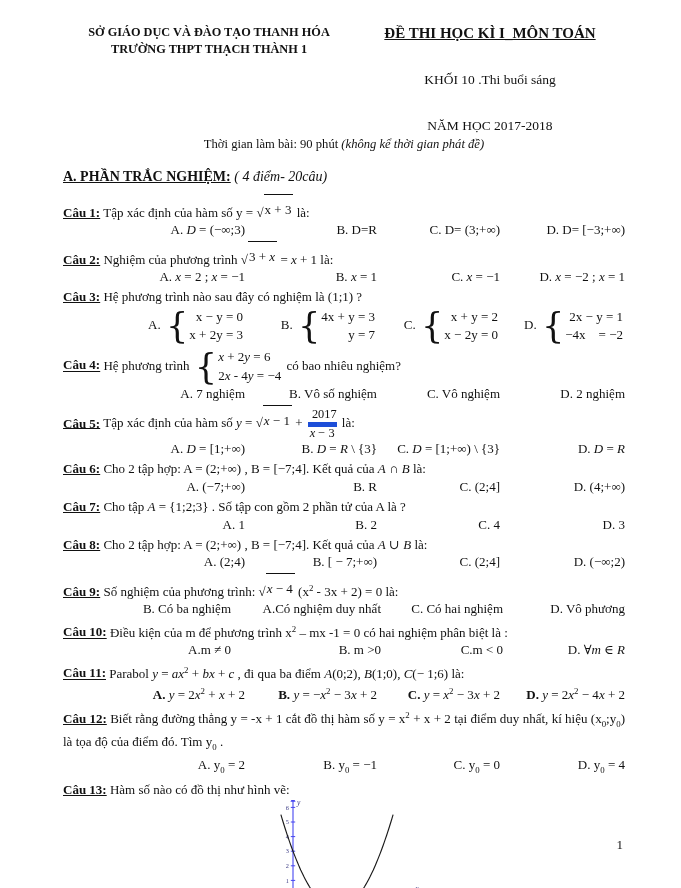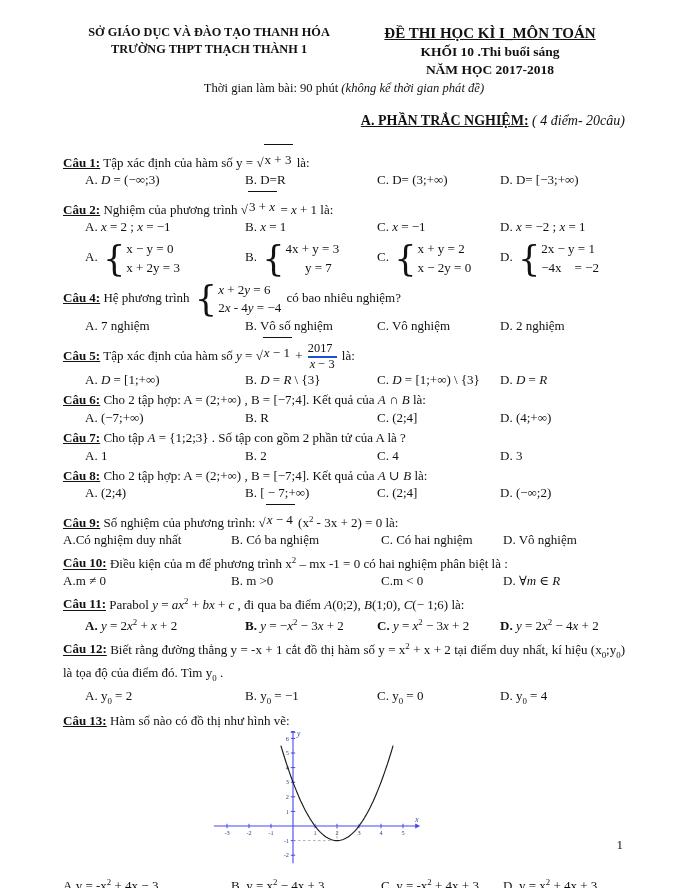--- a/index.html
+++ b/index.html
@@ -8,42 +8,42 @@
     background:#fff; color:#111;
     font-family:"Liberation Serif","DejaVu Serif",serif;
     font-size:13px; box-sizing:border-box;
     padding:24px 56px 0 63px;
   }
   
   .header{display:flex;justify-content:space-between;}
   .h-left{width:292px; text-align:center; font-weight:bold; font-size:12.3px; line-height:17px;}
   .h-right{flex:1; text-align:center;}
   .h-title{font-weight:bold; font-size:15px; line-height:19px;text-decoration:underline;}
-  .h-sub{font-weight:bold; font-size:13.5px; line-height:17.5px;}
+  .h-sub{font-weight:normal; font-size:13.5px; line-height:17.5px;margin-top:28px;}
   .time-line{text-align:center; font-size:12.6px; margin-top:3px;}
-  .section-title{margin-top:17px; margin-bottom:15px; font-size:14px;text-align:right;}
+  .section-title{margin-top:17px; margin-bottom:9px; font-size:14px;}
   .section-title .st{font-weight:bold; text-decoration:underline;}
   .section-title .sn{font-style:italic;}
   
   .q{margin-bottom:2px;}
   .qline{line-height:17.6px;}
   .qline.just{text-align:justify;}
   .qlabel{font-weight:bold; text-decoration:underline;}
-  .opts{display:grid; grid-template-columns:160px 132px 123px 1fr; padding-left:22px; line-height:18px;}
+  .opts{display:grid; grid-template-columns:160px 132px 123px 1fr; padding-left:22px; line-height:18px;text-align:right;}
   .opts.flush{padding-left:0; grid-template-columns:168px 150px 122px 1fr;}
   .opts.sys4{align-items:center; line-height:17px; padding-top:2px; padding-bottom:2px;}
   .opt{white-space:nowrap;}
   
   sup{font-size:0.68em;}
   sub{font-size:0.68em;}
   .sqrt{display:inline-flex; align-items:flex-end;}
   .sqrt .rsign{line-height:1;}
   .sqrt .rad{border-top:1px solid #111; padding:6px 2px 0 1px;}
-  .frac{display:inline-flex; flex-direction:column; vertical-align:middle; text-align:left; font-size:0.95em; line-height:1.1; margin:0 2px;}
-  .frac .fden{border-top:2px solid #1d4ed8; padding:0 2px;}
+  .frac{display:inline-flex; flex-direction:column; vertical-align:middle; text-align:right; font-size:0.95em; line-height:1.1; margin:0 2px;}
+  .frac .fden{border-top:5px solid #1d4ed8; padding:0 2px;}
   .sys{display:inline-flex; align-items:center; vertical-align:middle; margin:0 2px;}
   .sys .brace{font-size:2.7em; font-weight:300; line-height:0.85; margin-right:1px; font-family:"DejaVu Serif",serif;}
   .sys .syslines{display:inline-flex; flex-direction:column;}
   .sys .syslines span{white-space:pre; line-height:1.4;}
   .graph-wrap{margin:2px 0 0 150px;}
   .pagenum{position:absolute; right:58px; top:837px; font-size:13px;}
 </style>
 </head>
 <body>
 
@@ -84,20 +84,21 @@
               <span class="rad">3 + <i>x</i></span>
             </span> = <i>x</i> + 1  là:</span></div>
         <div class="opts ">
           <span class="opt">A. <i>x</i> = 2 ; <i>x</i> = −1</span>
           <span class="opt">B. <i>x</i> = 1</span>
           <span class="opt">C. <i>x</i> = −1</span>
           <span class="opt">D. <i>x</i> = −2 ; <i>x</i> = 1</span>
         </div>
       </div>
       <div class="q">
+        <div class="qline"><span class="qlabel">Câu 3:</span><span> Hệ phương trình nào sau đây có  nghiệm là  (1;1) ?</span></div>
         <div class="opts sys4">
           <span class="opt">A.  <span class="sys">
               <span class="brace">{</span>
               <span class="syslines">
                 <span>x − y = 0</span>
                 <span>x + 2y = 3</span>
               </span>
             </span></span>
           <span class="opt">B.  <span class="sys">
               <span class="brace">{</span>
@@ -178,24 +179,24 @@
           <span class="opt">C.  (2;4]</span>
           <span class="opt">D.  (−∞;2)</span>
         </div>
       </div>
       <div class="q">
         <div class="qline"><span class="qlabel">Câu 9:</span><span>  Số nghiệm của phương trình:    <span class="sqrt">
               <span class="rsign">√</span>
               <span class="rad"><i>x</i> − 4</span>
             </span> (x<sup>2</sup> - 3x + 2) = 0 là:</span></div>
         <div class="opts flush">
+          <span class="opt">B.  Có ba nghiệm</span>
           <span class="opt">A.Có nghiệm duy nhất</span>
-          <span class="opt">B.  Có ba nghiệm</span>
           <span class="opt">C. Có hai nghiệm</span>
-          <span class="opt">D. Vô nghiệm</span>
+          <span class="opt">D. Vô phương</span>
         </div>
       </div>
       <div class="q">
         <div class="qline"><span class="qlabel">Câu 10:</span><span> Điều kiện của m để phương trình x<sup>2</sup> – mx -1 = 0  có hai nghiệm  phân biệt là :</span></div>
         <div class="opts flush">
           <span class="opt">A.m ≠ 0</span>
           <span class="opt">B. m &gt;0</span>
           <span class="opt">C.m &lt; 0</span>
           <span class="opt">D.  ∀<i>m</i> ∈ <i>R</i></span>
         </div>

